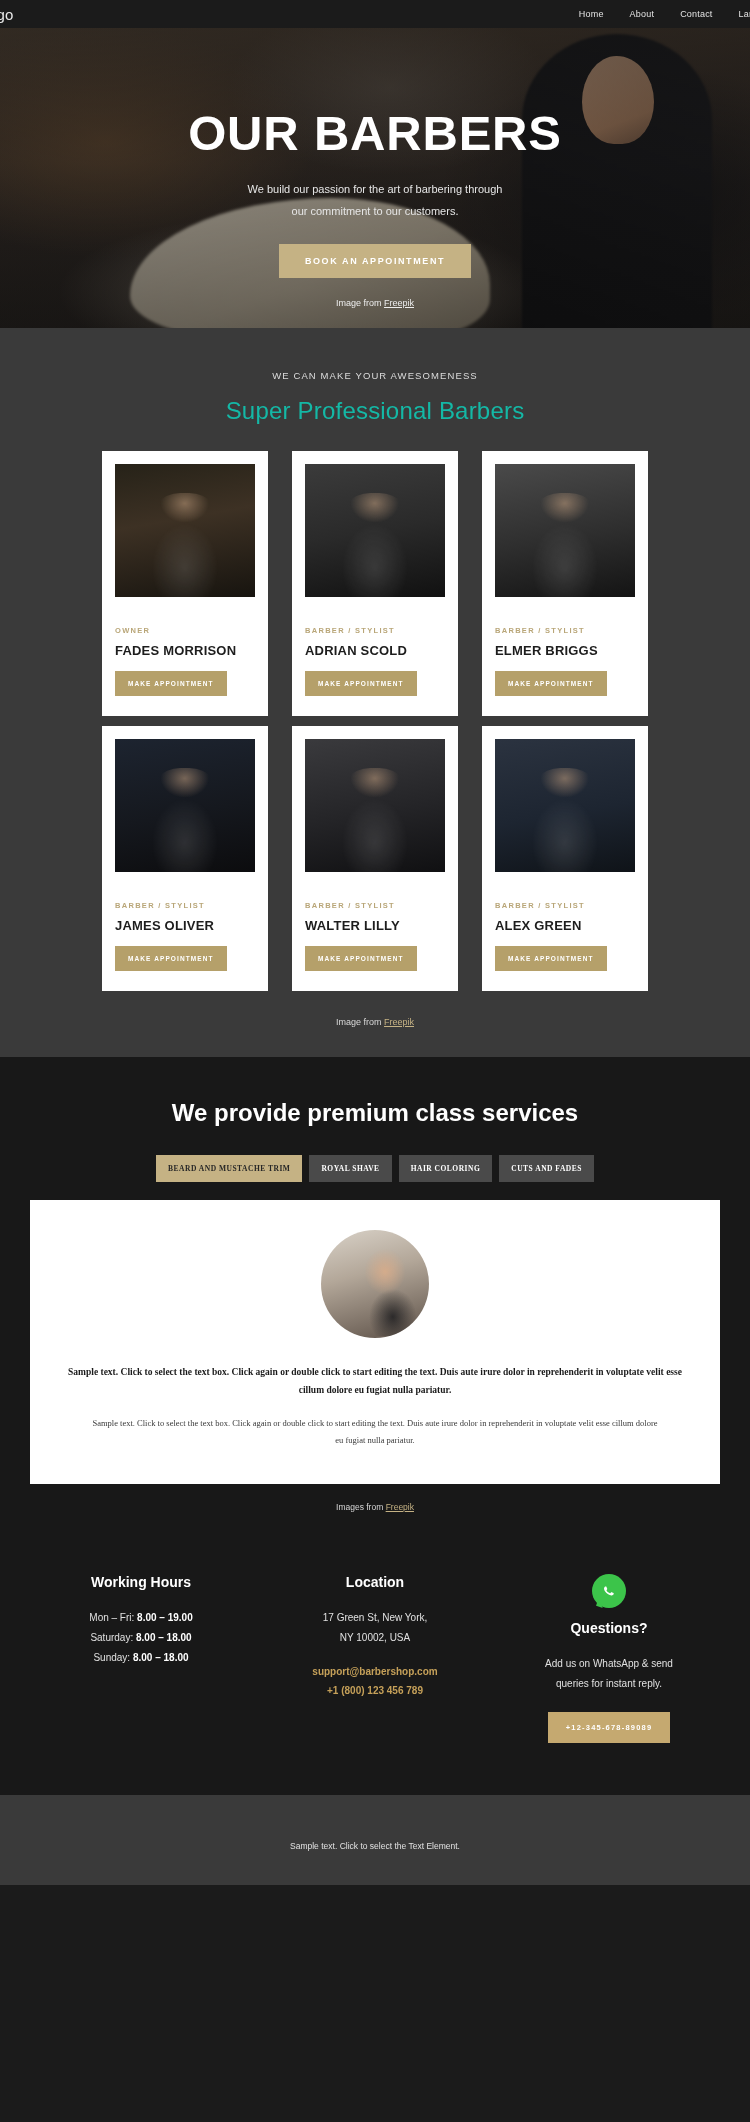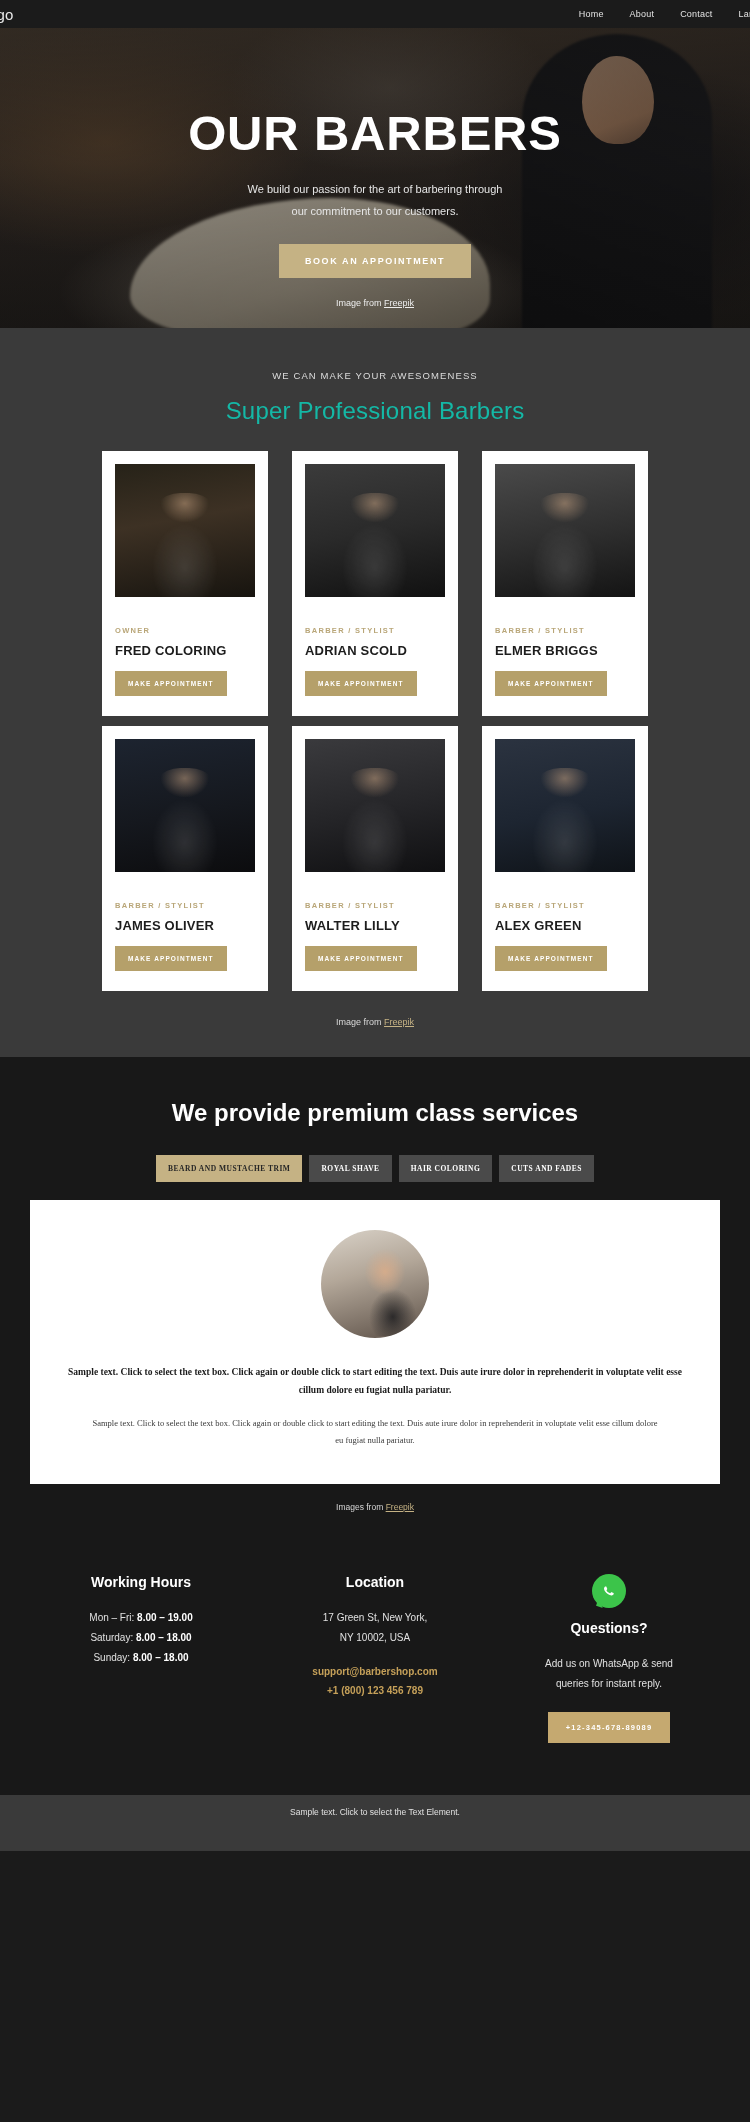--- a/index.html
+++ b/index.html
@@ -346,21 +346,21 @@
     letter-spacing: 1.2px;
     padding: 11px 18px;
     border: none;
     cursor: pointer;
     font-family: "Liberation Sans", sans-serif;
   }
 
   
   .footer {
     background: #3a3a3a;
-    padding: 12px 0 34px;
+    padding: 46px 0 34px;
     text-align: center;
   }
   .footer p { color: #e2e2e2; font-size: 8.5px; }
 </style>
 </head>
 <body>
 
 <div class="page">
 
   <div class="nav">
@@ -393,21 +393,21 @@
   </div>
 
   <div class="team">
     <div class="eyebrow">WE CAN MAKE YOUR AWESOMENESS</div>
     <h2 class="sec-title">Super Professional Barbers</h2>
 
     <div class="cards">
       <div class="card">
         <div class="card-photo ph-a"></div>
         <div class="role">OWNER</div>
-        <div class="pname">FRED COLORING</div>
+        <div class="pname">FADES MORRISON</div>
         <button class="btn-card">MAKE APPOINTMENT</button>
       </div>
       <div class="card">
         <div class="card-photo ph-b"></div>
         <div class="role">BARBER / STYLIST</div>
         <div class="pname">ADRIAN SCOLD</div>
         <button class="btn-card">MAKE APPOINTMENT</button>
       </div>
       <div class="card">
         <div class="card-photo ph-c"></div>

